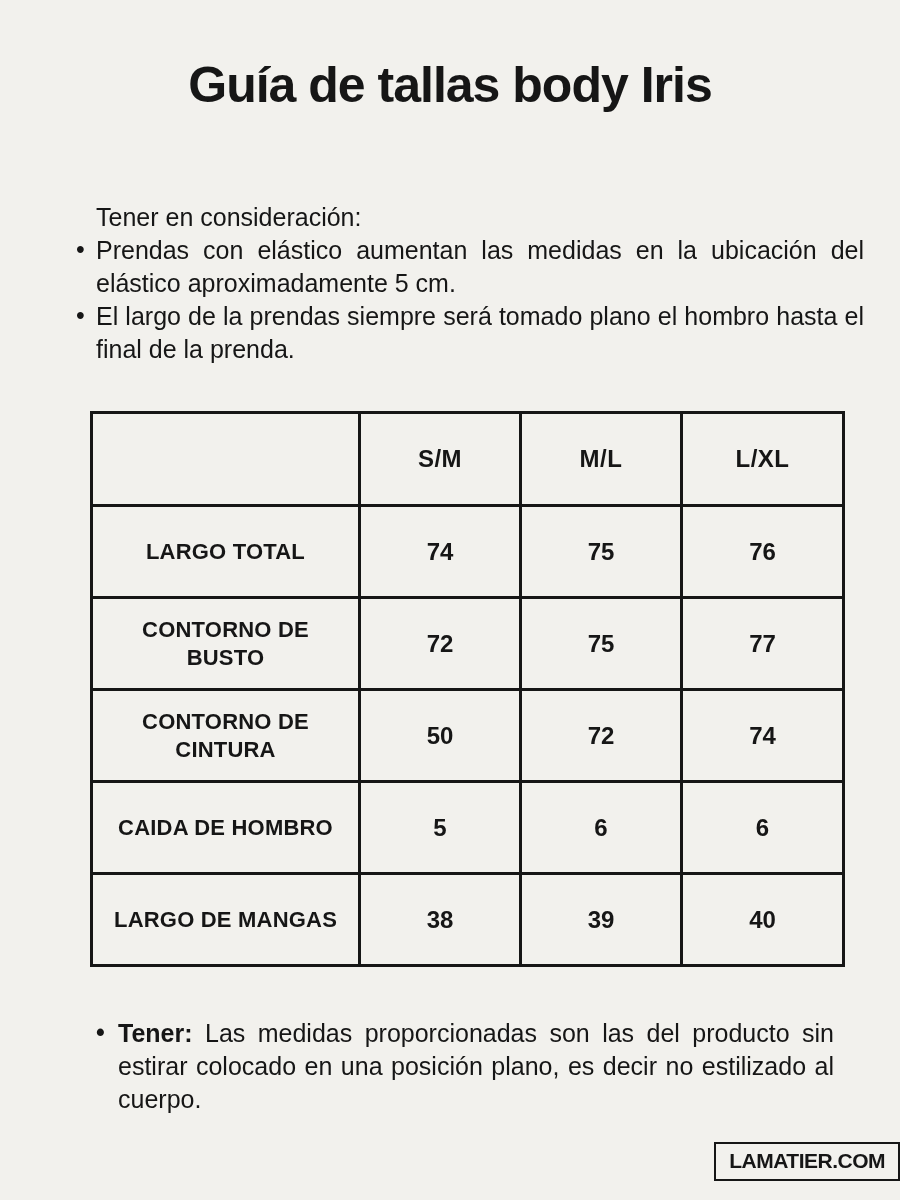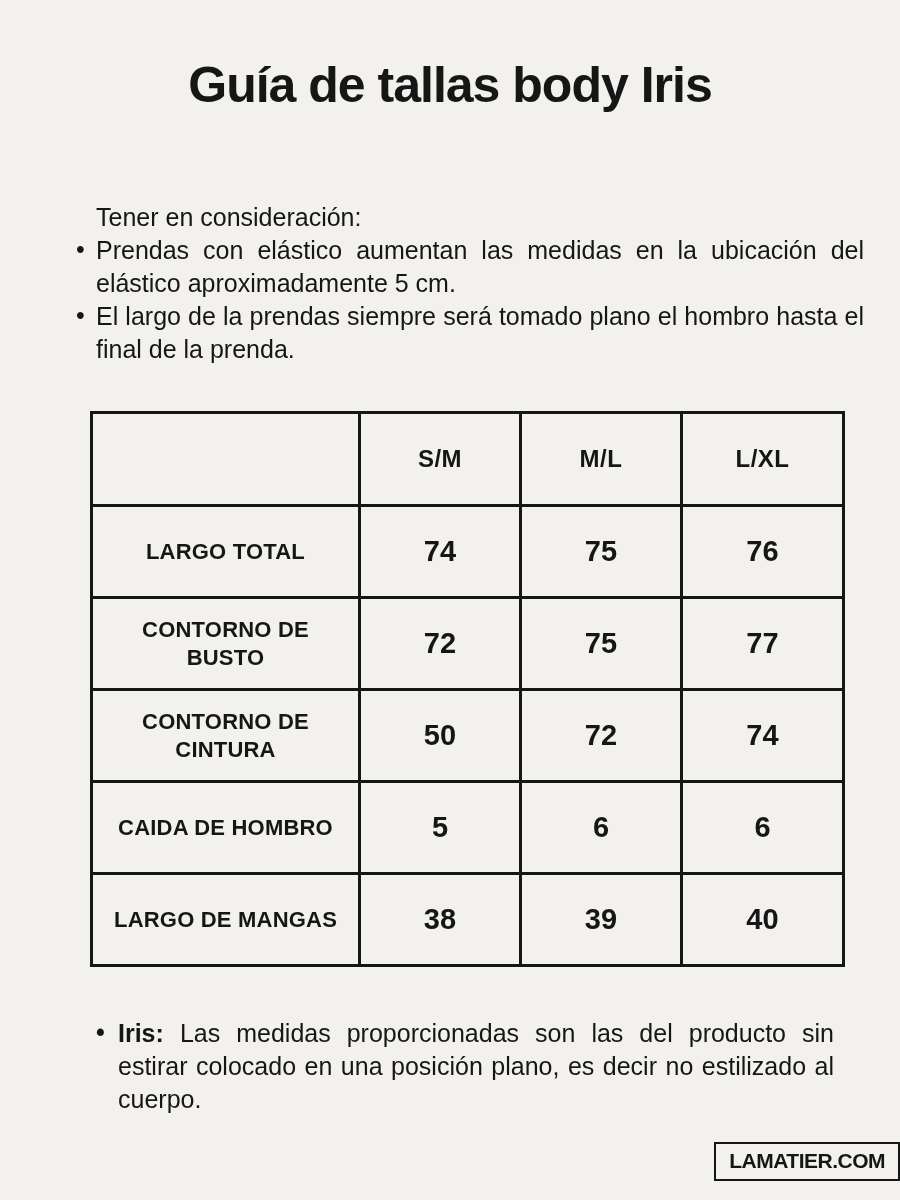--- a/index.html
+++ b/index.html
@@ -70,21 +70,21 @@
     background:var(--bg);
   }
   .size-table thead th{
     height:93px;
     font-size:24px;
     font-weight:600;
     letter-spacing:.5px;
   }
   .size-table tbody td{
     height:92px;
-    font-size:29px;
+    font-size:24px;
     font-weight:600;
   }
   .size-table td.lbl{
     font-size:22px;
     letter-spacing:.2px;
     line-height:28px;
   }
   .row-label{
     display:inline-block;
     max-width:226px;
@@ -190,21 +190,21 @@
         <td class="lbl">
           <span class="row-label">LARGO DE MANGAS</span>
         </td>
         <td>38</td>
         <td>39</td>
         <td>40</td>
       </tr>
     </tbody>
   </table>
 
-  <p class="note"><span class="note-label">Iris:</span> <span>Las medidas proporcionadas son las del producto sin estirar colocado en una posición plano, es decir no estilizado al cuerpo.</span></p>
+  <p class="note"><span class="note-label">Tener:</span> <span>Las medidas proporcionadas son las del producto sin estirar colocado en una posición plano, es decir no estilizado al cuerpo.</span></p>
 
   <div class="brand-wrap">
     <div class="brand-box">
       <span>LAMATIER.COM</span>
     </div>
   </div>
 
 </div>
 
 </body></html>

